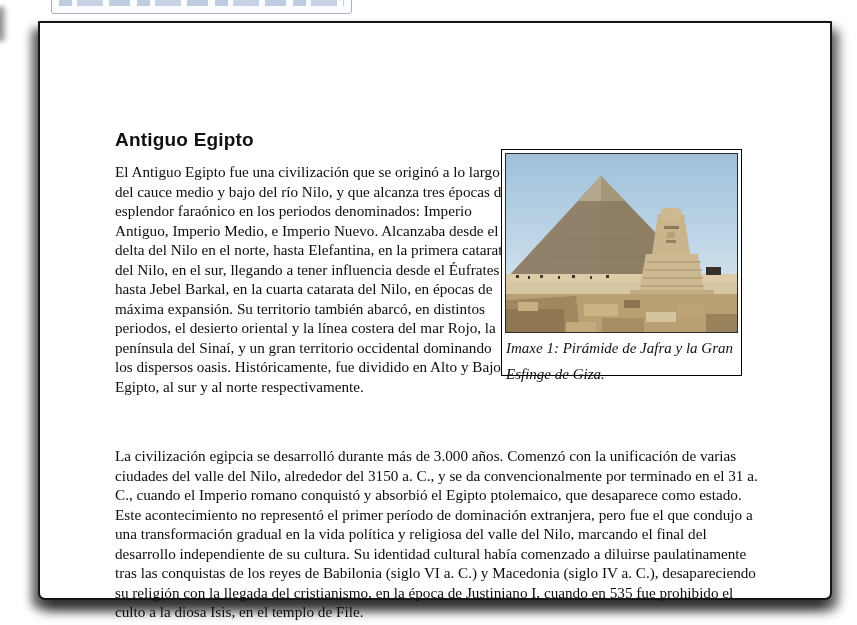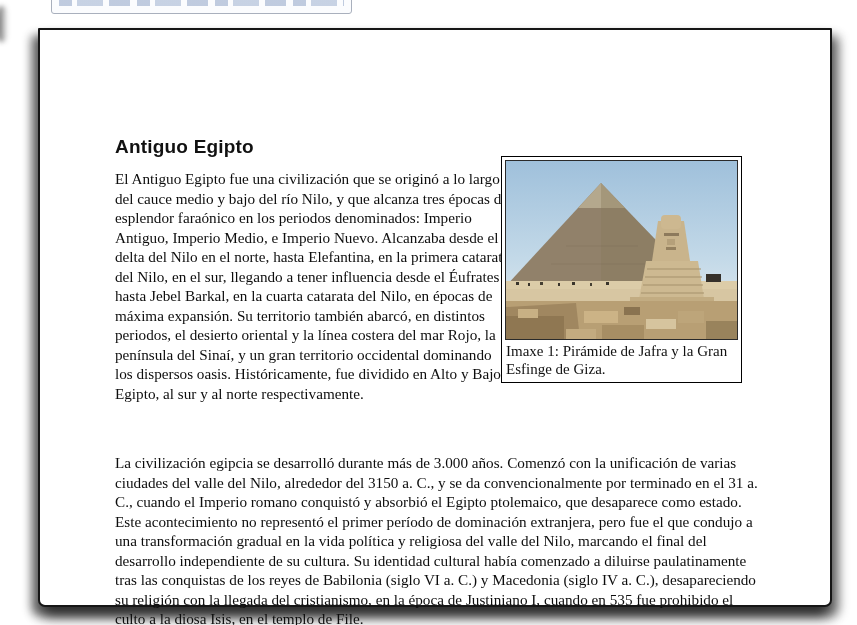--- a/index.html
+++ b/index.html
@@ -29,21 +29,20 @@
   }
 
   
   .page {
     position:absolute; left:38px; top:21px; width:794px; height:579px;
     box-sizing:border-box; background:#ffffff;
     border:2px solid #161616; border-radius:1px 1px 7px 7px;
     box-shadow:-7px 8px 10px rgba(0,0,0,.45),
                 7px 9px 11px rgba(0,0,0,.45),
                 0 10px 12px 2px rgba(0,0,0,.40);
-    margin-top:7px;
   }
 
   .doc-title {
     position:absolute; left:75px; top:93px;
     font-family:"Liberation Sans", sans-serif;
     font-weight:bold; font-size:19px; color:#111; letter-spacing:.2px;
   }
 
   .para {
     position:absolute; color:#0d0d0d;
@@ -56,21 +55,21 @@
   .figure {
     position:absolute; left:461px; top:126px; width:241px; height:227px;
     box-sizing:border-box; border:1px solid #000; background:#fff;
     padding:3px 3px 2px 3px;
   }
   .photo {
     width:233px; height:180px; box-sizing:border-box;
     border:1px solid #2a2a2a; display:block;
   }
   .fig-caption {
-    font-size:15px; line-height:18px; color:#111;
+    font-style:italic; font-size:15px; line-height:26px; color:#111;
     padding:2px 0 0 1px;
   }
 </style>
 </head>
 <body>
 
 <div class="topbar">
   <div class="topbar-textclip"></div>
 </div>
 <div class="left-smudge"></div>

